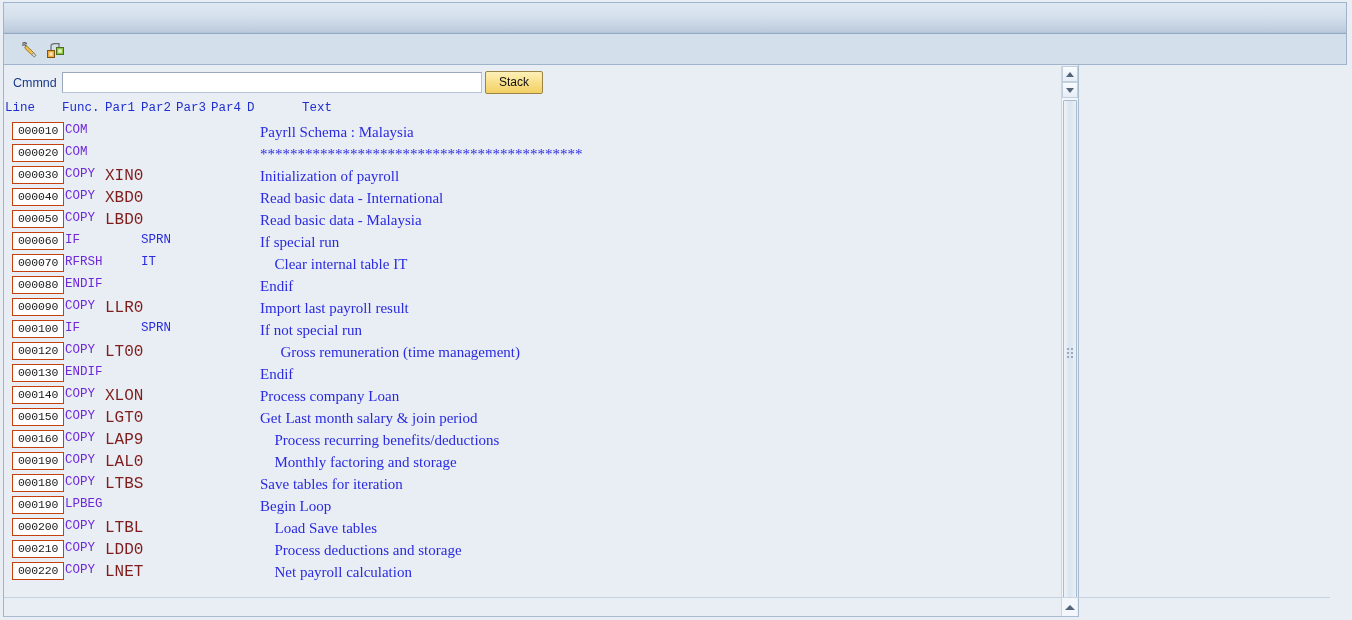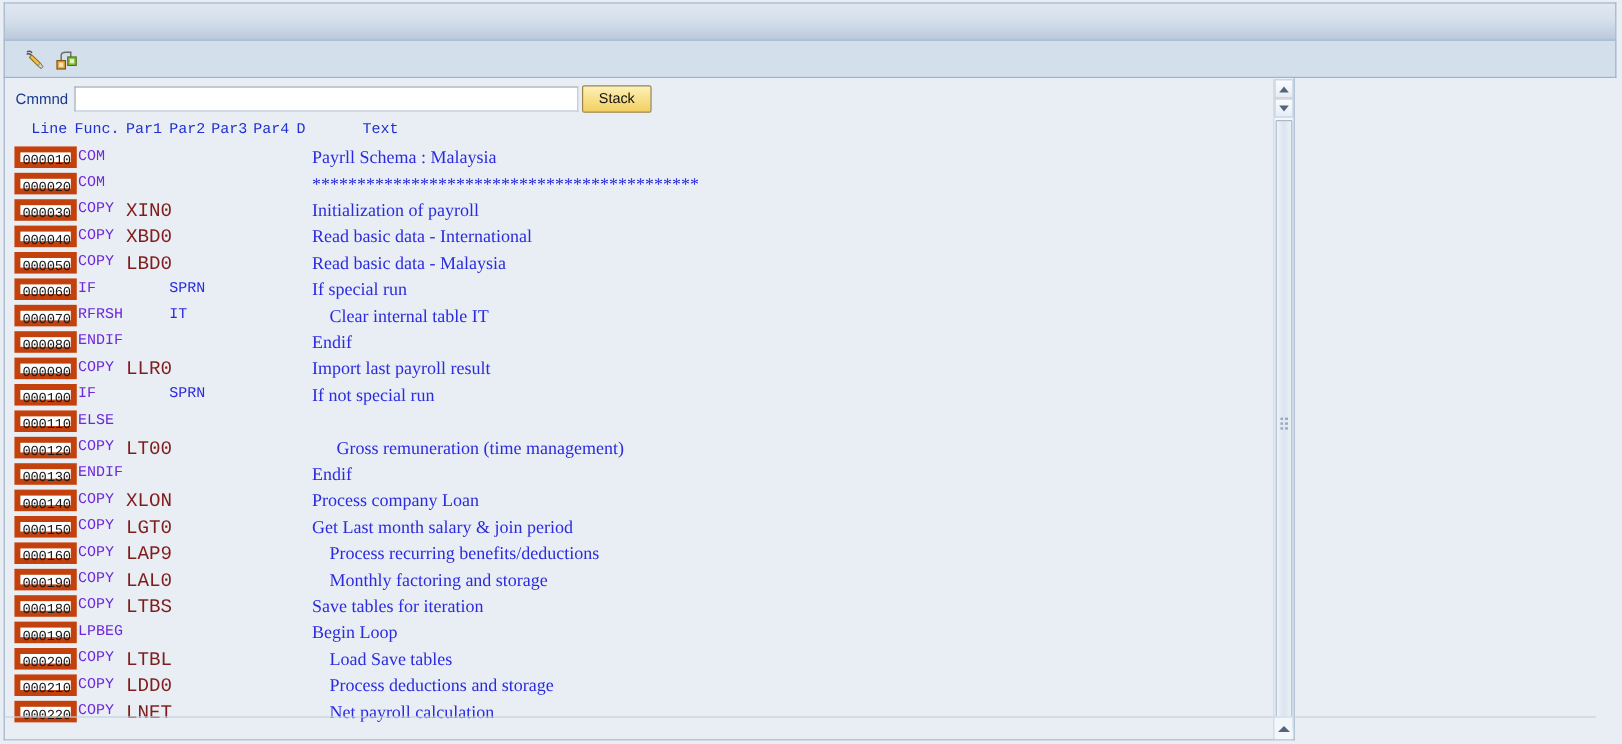--- a/index.html
+++ b/index.html
@@ -128,21 +128,21 @@
     position: absolute;
     left: 0; top: 36px;
     height: 18px;
     width: 1300px;
     font-family: "Liberation Mono", monospace;
     font-size: 12.5px;
     color: #1f2fd0;
     white-space: pre;
   }
   .col-header span { position: absolute; top: 0; }
-  .ch-line { left: 22px; }
+  .ch-line { left: 1px; }
   .ch-func { left: 58px; }
   .ch-p1   { left: 101px; }
   .ch-p2   { left: 137px; }
   .ch-p3   { left: 172px; }
   .ch-p4   { left: 207px; }
   .ch-d    { left: 243px; }
   .ch-text { left: 257px; margin-left: 41px; }
 
   
   .rows {
@@ -153,25 +153,25 @@
   }
   .row {
     position: relative;
     height: 22px;
   }
   .lineno {
     position: absolute;
     left: 8px; top: 1px;
     width: 52px; height: 18px;
     background: #ffffff;
-    border: 5px solid #c2410c;
+    border: 1px solid #c2410c;
     font-family: "Liberation Mono", monospace;
     font-size: 11.5px;
     color: #1a1a1a;
-    text-align: right;
+    text-align: center;
     line-height: 16px;
     letter-spacing: -0.2px;
   }
   .fn {
     position: absolute;
     left: 61px; top: 2px;
     font-family: "Liberation Mono", monospace;
     font-size: 12.5px;
     color: #6d28d9;
     white-space: pre;
@@ -395,27 +395,20 @@
           <div class="txt ind0">Import last payroll result</div>
         </div>
         <div class="row">
           <div class="lineno">000100</div>
           <div class="fn">IF</div>
           <div class="p1"></div>
           <div class="p2">SPRN</div>
           <div class="txt ind0">If not special run</div>
         </div>
         <div class="row">
-          <div class="lineno">000110</div>
-          <div class="fn">ELSE</div>
-          <div class="p1"></div>
-          <div class="p2"></div>
-          <div class="txt ind0"></div>
-        </div>
-        <div class="row">
           <div class="lineno">000120</div>
           <div class="fn">COPY</div>
           <div class="p1">LT00</div>
           <div class="p2"></div>
           <div class="txt ind2">  Gross remuneration (time management)</div>
         </div>
         <div class="row">
           <div class="lineno">000130</div>
           <div class="fn">ENDIF</div>
           <div class="p1"></div>

